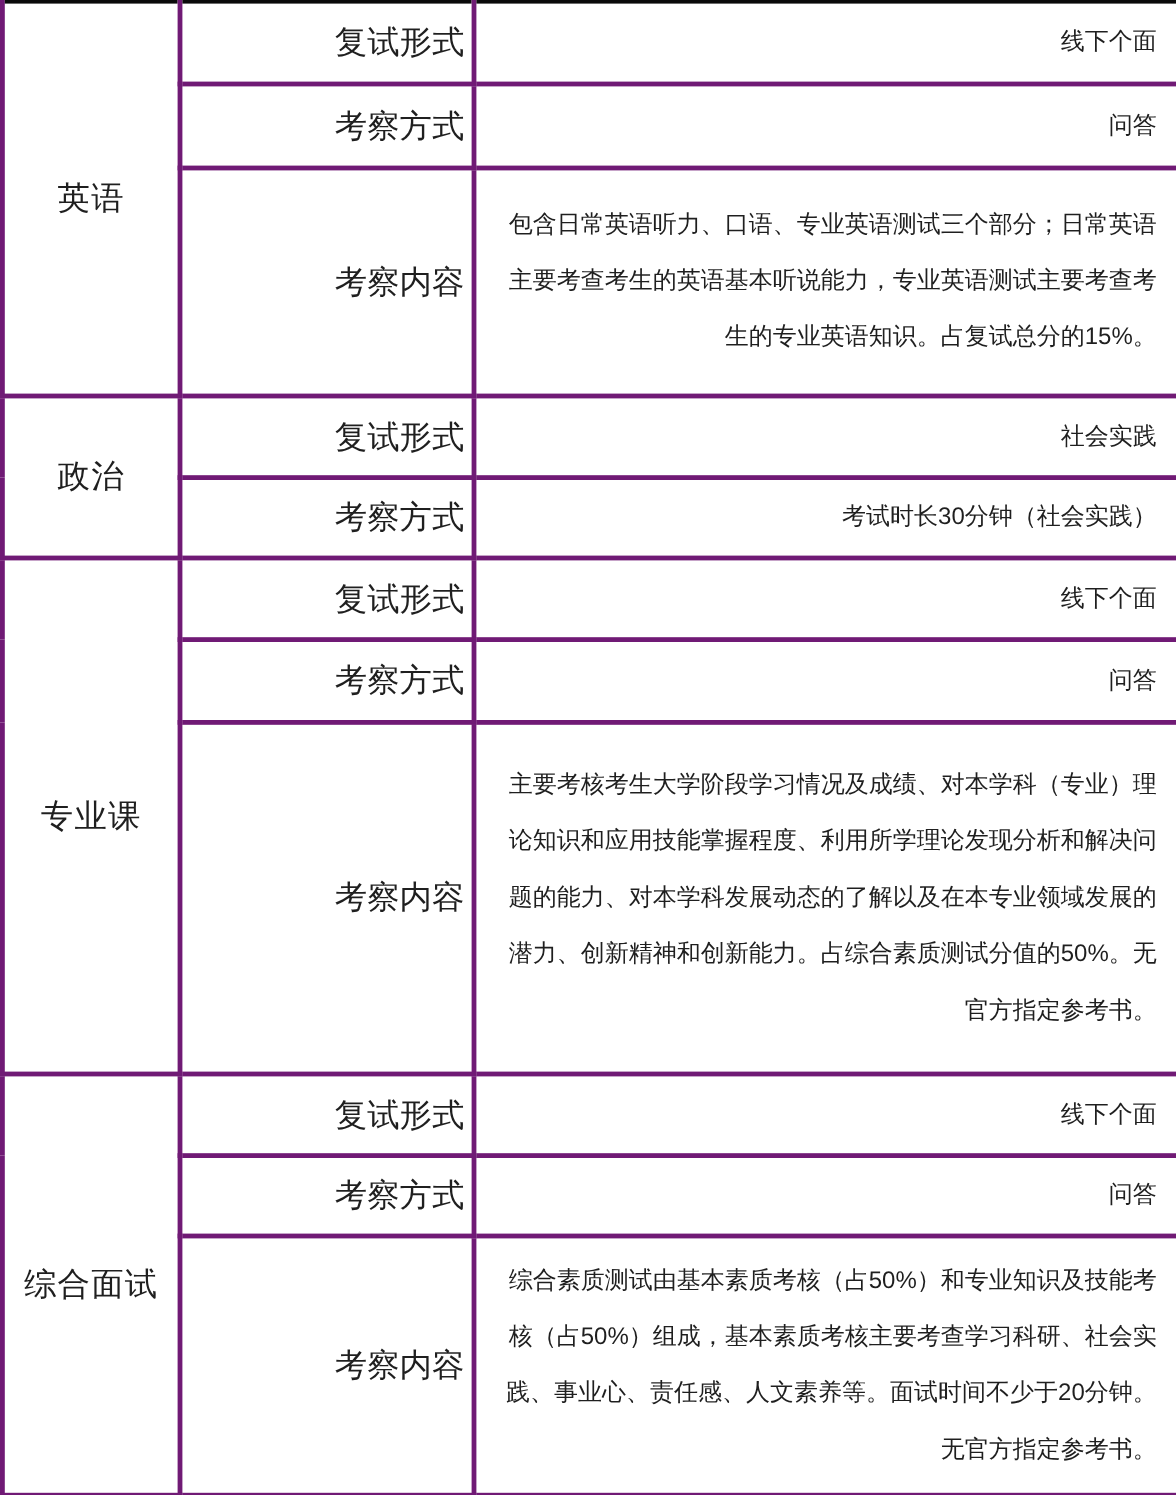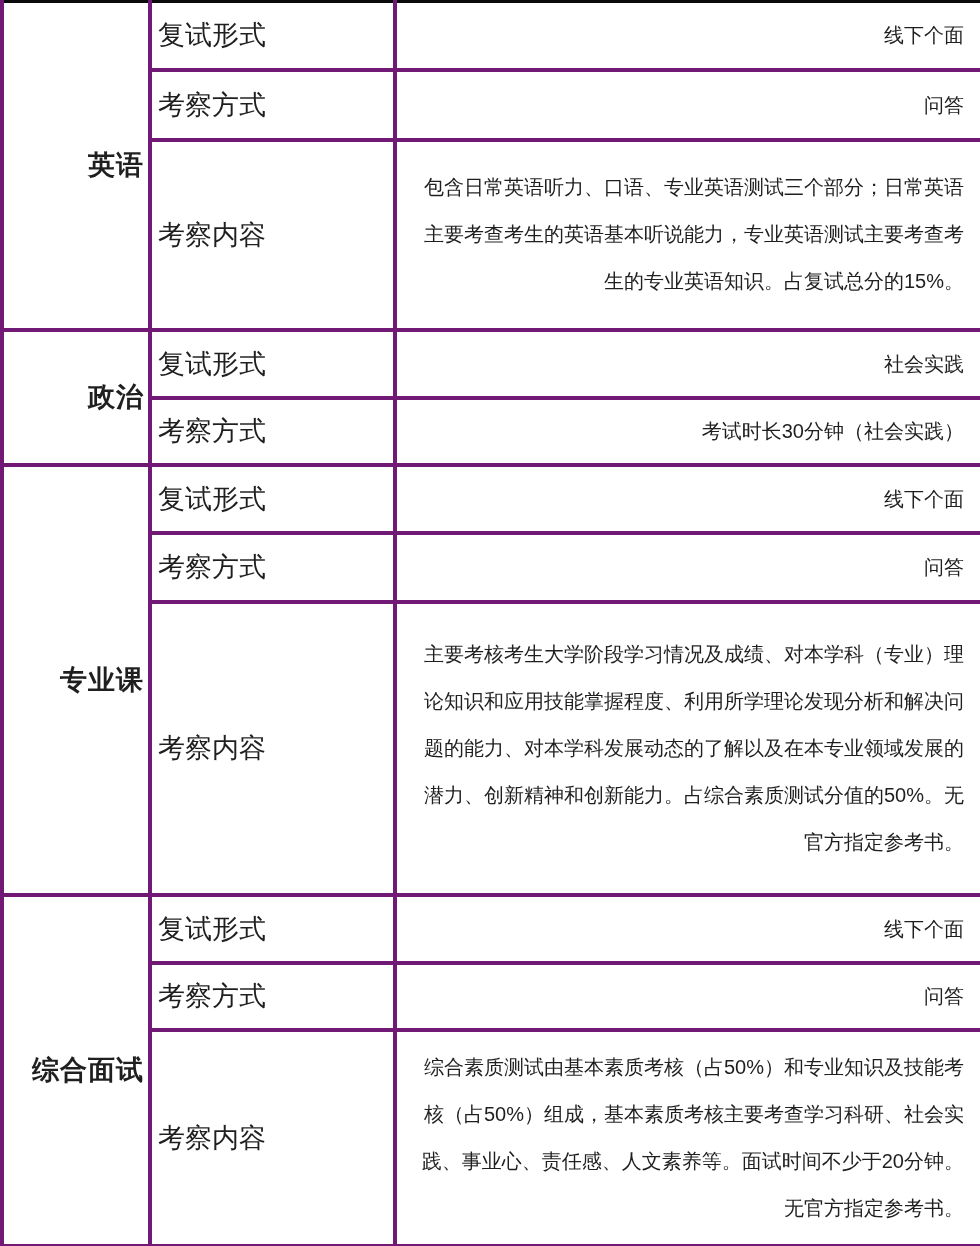--- a/index.html
+++ b/index.html
@@ -28,29 +28,29 @@
     border: 4px solid #701a75;
     vertical-align: middle;
     box-sizing: border-box;
     overflow: hidden;
   }
   tr.section-start td {
     border-top: 3px solid #0a0a0a;
   }
   td.subject-cell {
     width: 148px;
-    text-align: right;
-    font-weight: bold;
+    text-align: center;
+    font-weight: normal;
     font-size: 27px;
     letter-spacing: 1px;
     padding: 0 4px;
   }
   td.label-cell {
     width: 245px;
-    text-align: left;
+    text-align: right;
     font-size: 27px;
     padding: 0 6px;
   }
   td.value-cell {
     width: 587px;
     text-align: right;
     font-size: 20px;
     padding: 8px 16px 8px 16px;
   }
   td.value-cell.single-line {

